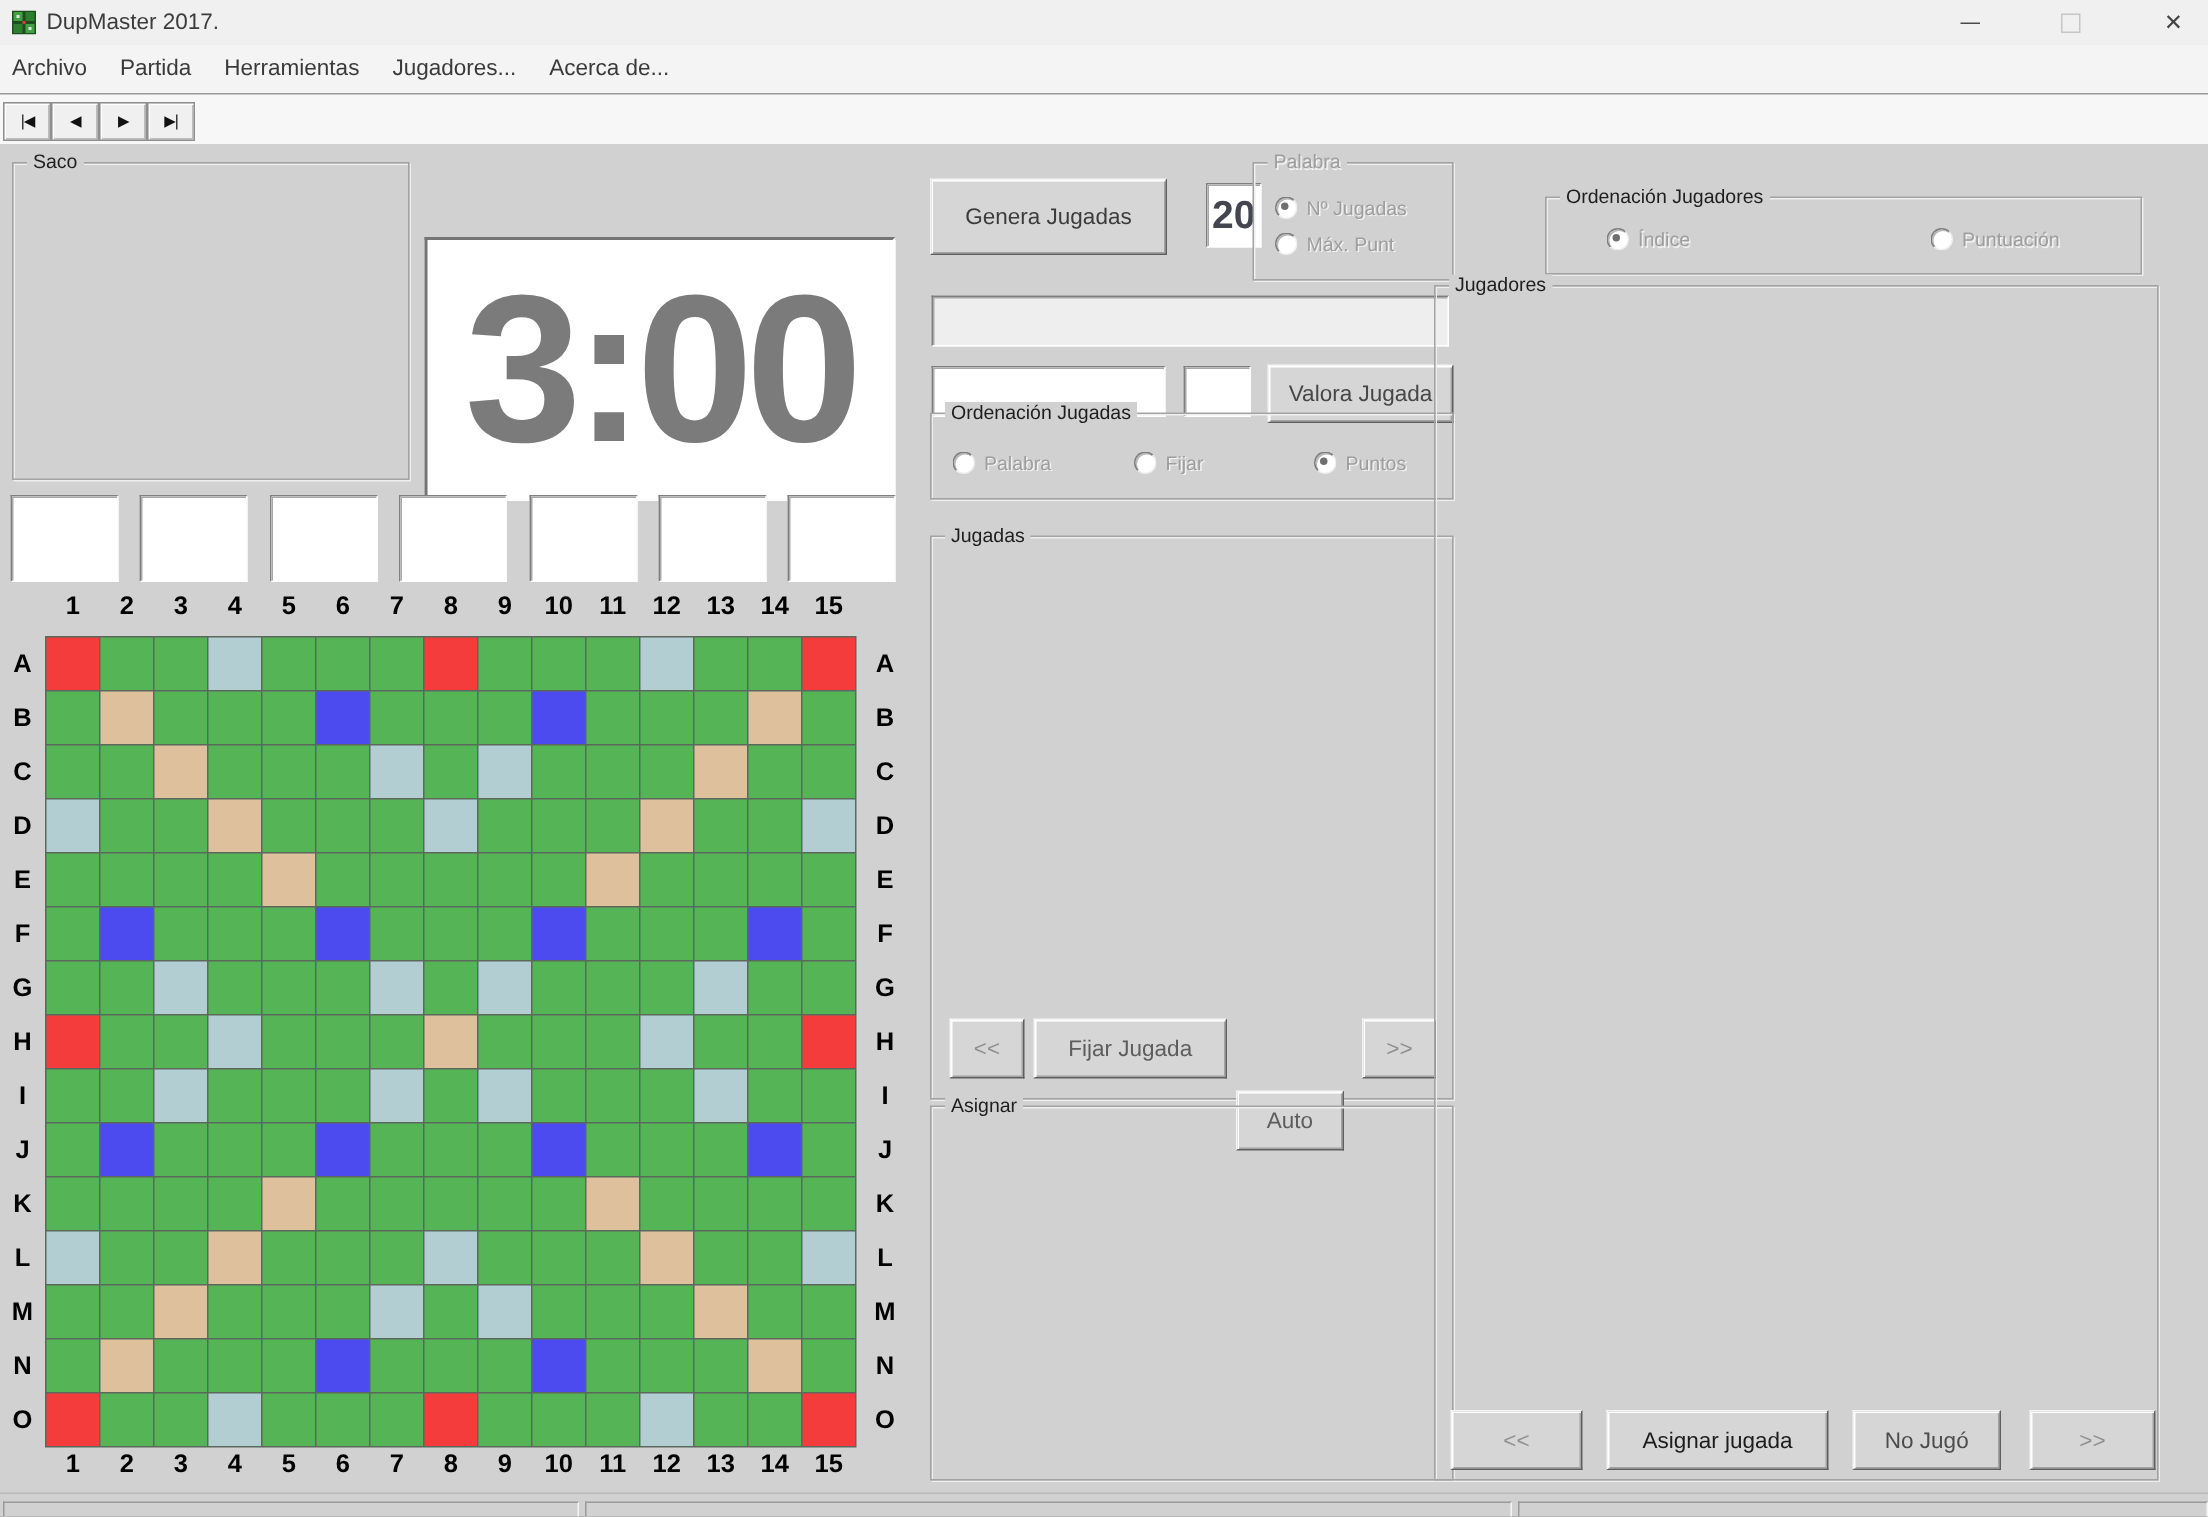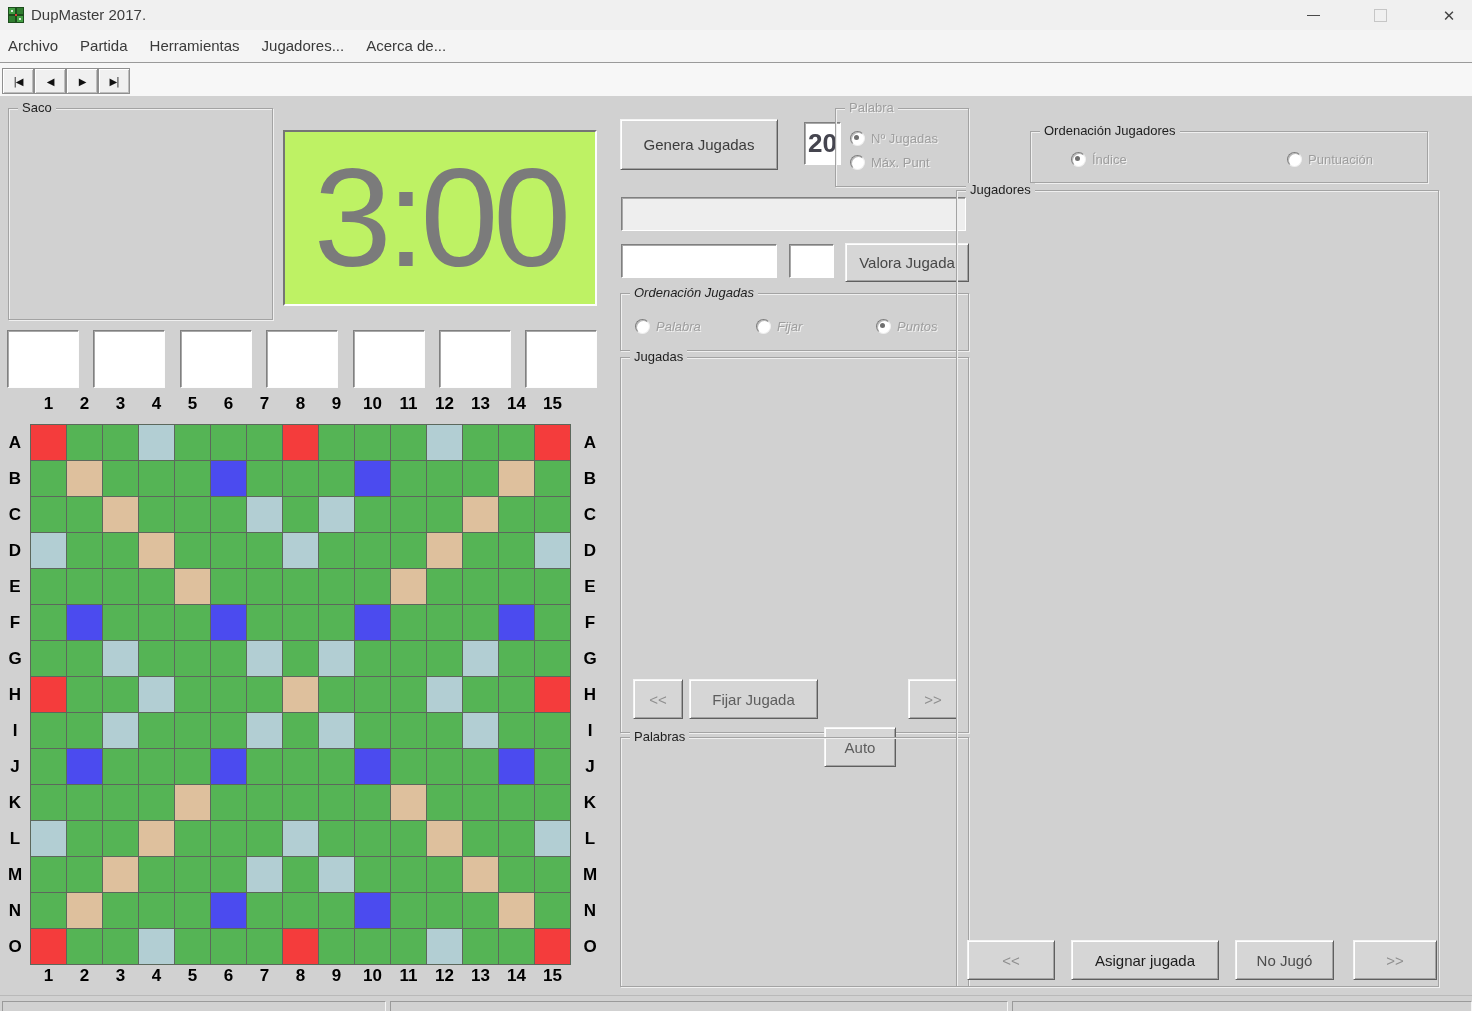--- a/index.html
+++ b/index.html
@@ -40,24 +40,24 @@
   .field{position:absolute;background:#ffffff;border:1px solid;border-color:#7f7f7f #ffffff #ffffff #7f7f7f;
          box-shadow:inset 1px 1px 0 #a8a8a8;font-size:15px;color:#222;padding:0 4px;box-sizing:border-box;
          font-family:"Liberation Sans",sans-serif;outline:none;}
   .radio-row{position:absolute;display:flex;align-items:center;}
   .radio{width:13px;height:13px;border-radius:50%;background:#fff;border:1px solid;position:relative;flex:none;
          border-color:#7d7d7d #efefef #efefef #7d7d7d;box-shadow:inset 1px 1px 0 #b9b9b9;}
   .radio.checked::after{content:"";position:absolute;left:3px;top:3px;width:5px;height:5px;border-radius:50%;background:#6f6f6f;}
   .radio-label{font-size:13px;margin-left:6px;color:#9e9e9e;text-shadow:1px 1px 0 #f2f2f2;white-space:nowrap;}
 
   
-  .timer{position:absolute;left:283px;top:130px;width:310px;height:172px;background:#bef264;
+  .timer{position:absolute;left:283px;top:158px;width:310px;height:172px;background:#ffffff;
          border:2px solid;border-color:#757575 #fdfdfd #fdfdfd #757575;
          display:flex;align-items:center;justify-content:center;
-         font-size:140px;color:#7b7b7b;letter-spacing:-5px;line-height:1;}
+         font-size:140px;color:#7b7b7b;letter-spacing:-5px;line-height:1;font-weight:bold;}
   .rack-slot{position:absolute;top:330px;width:70px;height:56px;background:#fff;border:1px solid;
              border-color:#808080 #fdfdfd #fdfdfd #808080;box-shadow:inset 1px 1px 0 #a8a8a8;}
 
   
   .board{position:absolute;left:30px;top:424px;width:541px;height:541px;box-sizing:border-box;
          display:grid;grid-template-columns:repeat(15,35px);grid-template-rows:repeat(15,35px);gap:1px;padding:1px;}
   .cell{width:35px;height:35px;}
   .axis{position:absolute;font-weight:bold;font-size:17px;color:#000;}
   .axis span{position:absolute;text-align:center;}
 
@@ -434,21 +434,21 @@
       <span class="radio"></span>
       <span class="radio-label">Máx. Punt</span>
     </div>
   </div>
 
   <input class="field" style="left: 621px; top: 197px; width: 345px; height: 34px; background: rgb(238, 238, 238);" value="">
   <input class="field" style="left: 621px; top: 244px; width: 156px; height: 34px;" value="">
   <input class="field" style="left: 789px; top: 244px; width: 45px; height: 34px;" value="">
   <div class="btn" style="left:845px;top:243px;width:122px;height:37px;color:#474747;">Valora Jugada</div>
 
-  <div class="gb" style="left:620px;top:293px;width:347px;height:56px;font-style:italic;">
+  <div class="gb" style="left:620px;top:275px;width:347px;height:56px;">
     <span class="lbl">Ordenación Jugadas</span>
     <div class="radio-row" style="left:14px;top:25px;">
       <span class="radio"></span>
       <span class="radio-label">Palabra</span>
     </div>
     <div class="radio-row" style="left:135px;top:25px;">
       <span class="radio"></span>
       <span class="radio-label">Fijar</span>
     </div>
     <div class="radio-row" style="left:255px;top:25px;">
@@ -460,21 +460,21 @@
   <div class="gb" style="left:620px;top:357px;width:347px;height:374px;">
     <span class="lbl">Jugadas</span>
     <div style="position:absolute;left:8px;top:14px;width:329px;height:300px;"></div>
     <div class="btn dim" style="left:12px;top:321px;width:48px;height:38px;">&lt;&lt;</div>
     <div class="btn bold semi" style="left:68px;top:321px;width:127px;height:38px;">Fijar Jugada</div>
     <div class="btn bold semi" style="left:203px;top:321px;width:70px;height:38px;margin-top:48px;">Auto</div>
     <div class="btn dim" style="left:287px;top:321px;width:48px;height:38px;">&gt;&gt;</div>
   </div>
 
   <div class="gb" style="left:620px;top:737px;width:347px;height:248px;">
-    <span class="lbl">Palabras</span>
+    <span class="lbl">Asignar</span>
   </div>
 
   <div class="gb" style="left:1030px;top:131px;width:396px;height:50px;">
     <span class="lbl">Ordenación Jugadores</span>
     <div class="radio-row" style="left:40px;top:20px;">
       <span class="radio checked"></span>
       <span class="radio-label">Índice</span>
     </div>
     <div class="radio-row" style="left:256px;top:20px;">
       <span class="radio"></span>

